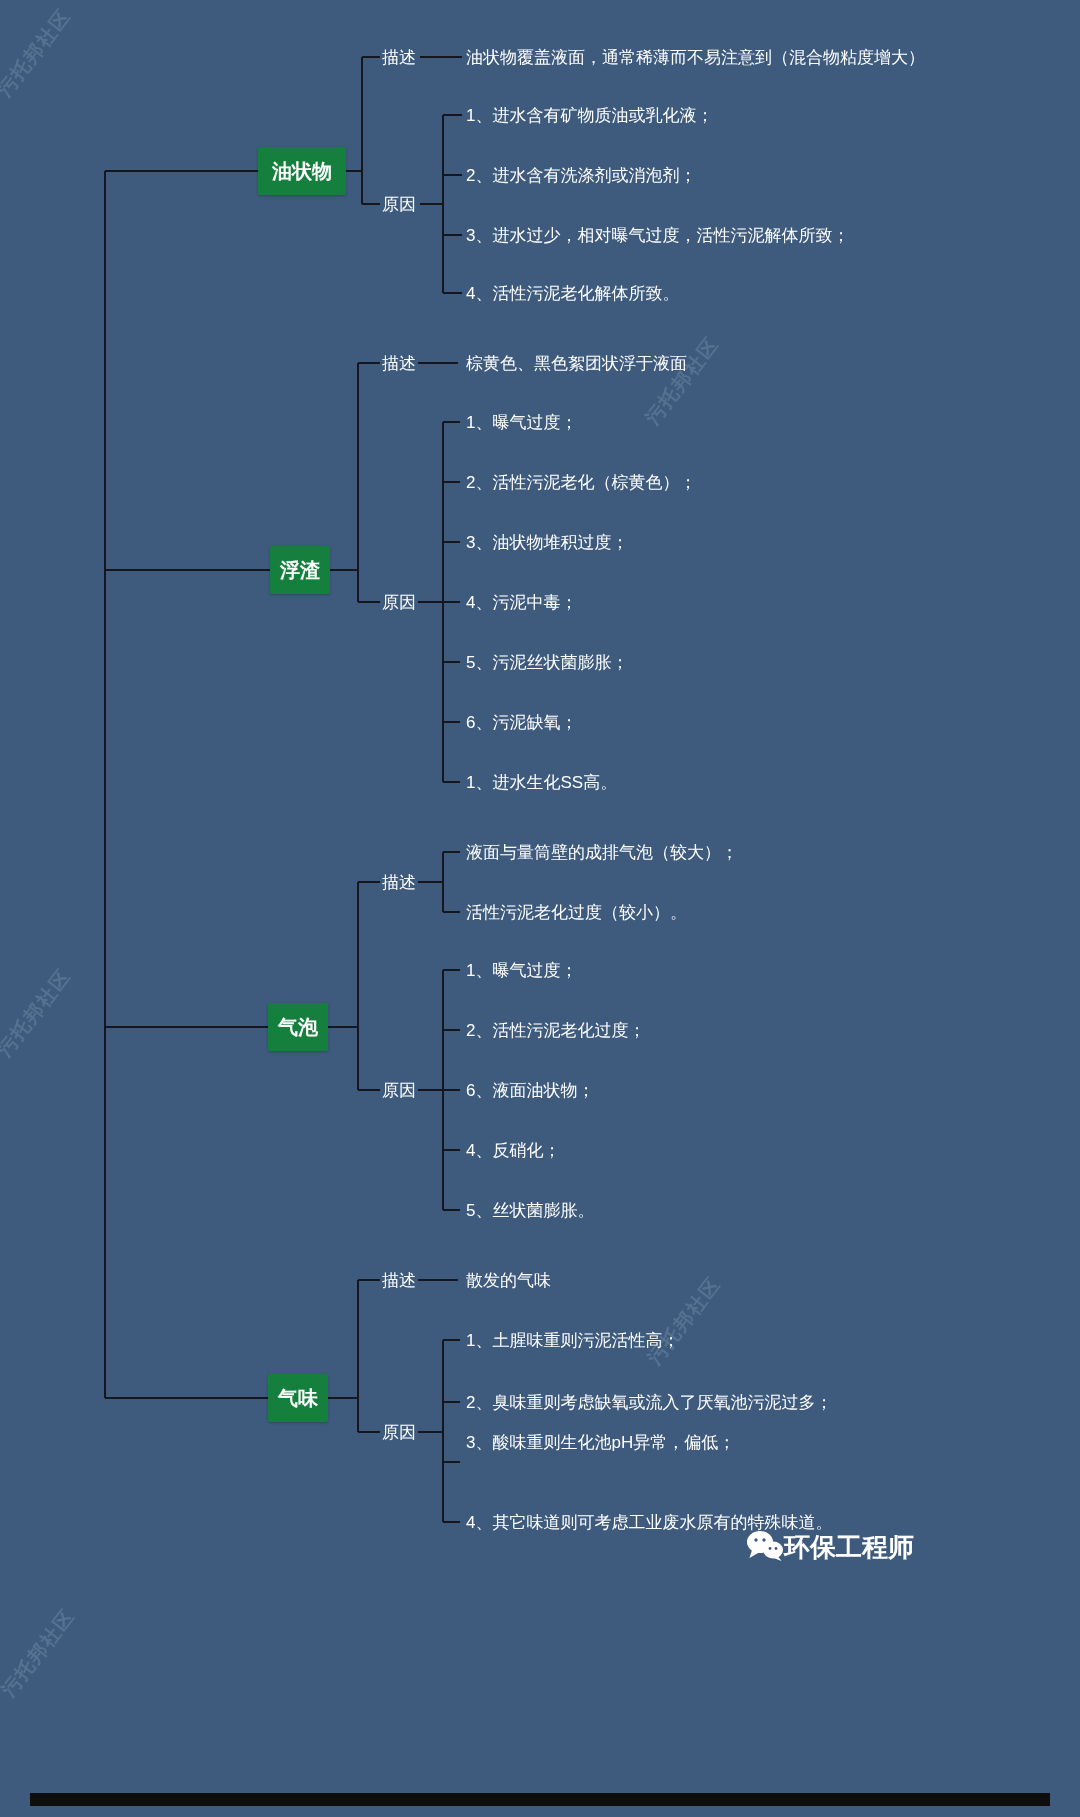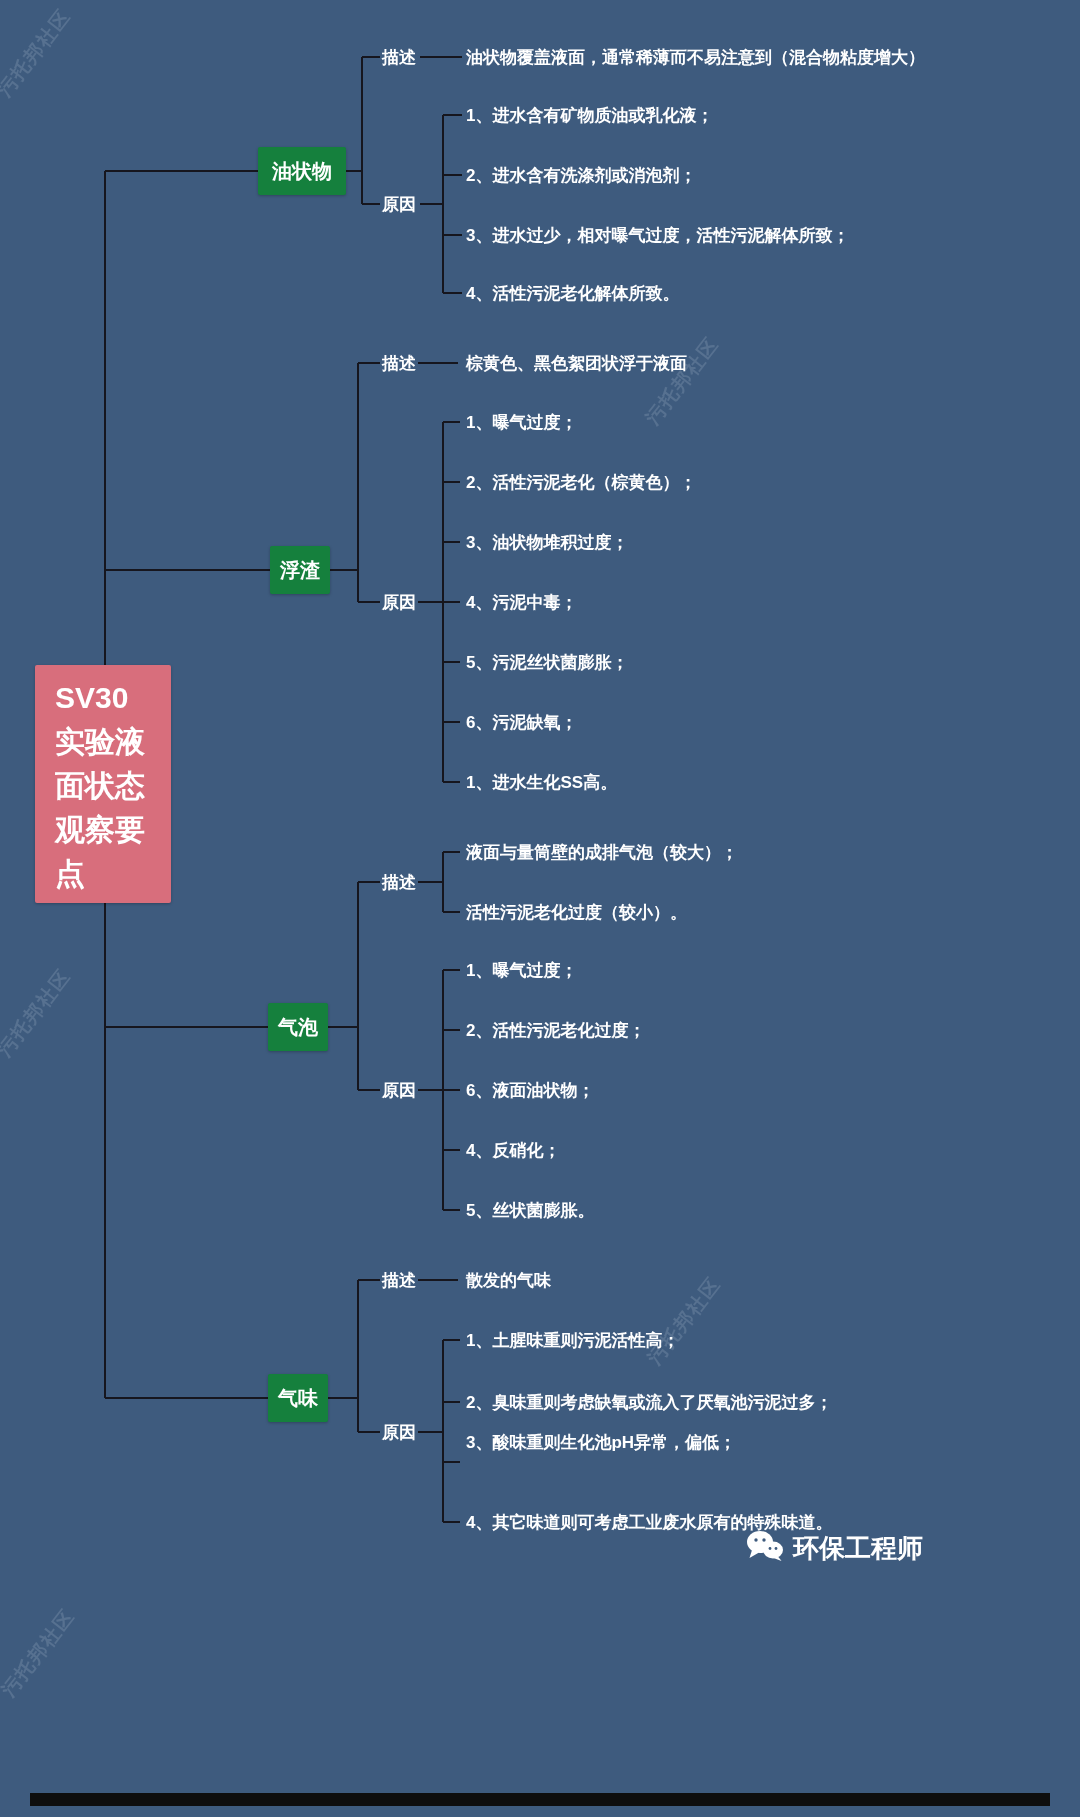--- a/index.html
+++ b/index.html
@@ -16,28 +16,28 @@
     line-height:44px; padding:11px 0 0 20px; border-radius:2px;
     box-shadow:0 1px 3px rgba(0,0,0,0.25);
   }
   .branch {
     position:absolute; height:48px; background:#15803d; color:#fff;
     font-size:20px; font-weight:bold; display:flex; align-items:center;
     justify-content:center; transform:translateY(-50%); border-radius:2px;
     box-shadow:0 1px 3px rgba(0,0,0,0.25);
   }
   .lbl, .leaf {
-    position:absolute; color:#fff; font-size:17px; font-weight:bold;
+    position:absolute; color:#fff; font-size:17px; font-weight:normal;
     transform:translateY(-50%); white-space:nowrap;
   }
   .wm {
     position:absolute; font-size:19px; font-weight:bold; letter-spacing:2px;
     color:rgba(218,228,240,0.16); transform:rotate(-52deg); white-space:nowrap;
   }
-  .footer-brand { position:absolute; left:746px; top:1530px; display:flex; align-items:center; gap:9px; }
+  .footer-brand { position:absolute; left:746px; top:1530px; display:flex; }
   .footer-brand .txt { color:#fff; font-size:26px; font-weight:bold; }
   .bottom-bar { position:absolute; left:30px; top:1793px; width:1020px; height:13px; background:#0e0e0e; }
 </style>
 </head>
 <body>
 
 <div class="canvas">
 
   <svg class="links" width="1080" height="1817">
 
@@ -59,27 +59,20 @@
              M418 1432 H443 M443 1340 V1522 M443 1340 H460 M443 1402 H460
              M443 1462 H460 M443 1522 H460" stroke="#16161e" stroke-width="2" fill="none"></path>
   </svg>
 
   <div class="wm" style="left:-18px; top:40px">污托邦社区</div>
   <div class="wm" style="left:630px; top:368px">污托邦社区</div>
   <div class="wm" style="left:-18px; top:1000px">污托邦社区</div>
   <div class="wm" style="left:632px; top:1308px">污托邦社区</div>
   <div class="wm" style="left:-14px; top:1640px">污托邦社区</div>
 
-  <div class="root">
-    <div>SV30</div>
-    <div>实验液</div>
-    <div>面状态</div>
-    <div>观察要</div>
-    <div>点</div>
-  </div>
 
   <div class="branch" style="left:258px; top:171px; width:88px">油状物</div>
   <div class="lbl" style="left:382px; top:57px">描述</div>
   <div class="leaf" style="left:466px; top:57px">油状物覆盖液面，通常稀薄而不易注意到（混合物粘度增大）</div>
   <div class="lbl" style="left:382px; top:204px">原因</div>
   <div class="leaf" style="left:466px; top:115px">1、进水含有矿物质油或乳化液；</div>
   <div class="leaf" style="left:466px; top:175px">2、进水含有洗涤剂或消泡剂；</div>
   <div class="leaf" style="left:466px; top:235px">3、进水过少，相对曝气过度，活性污泥解体所致；</div>
   <div class="leaf" style="left:466px; top:293px">4、活性污泥老化解体所致。</div>
 

